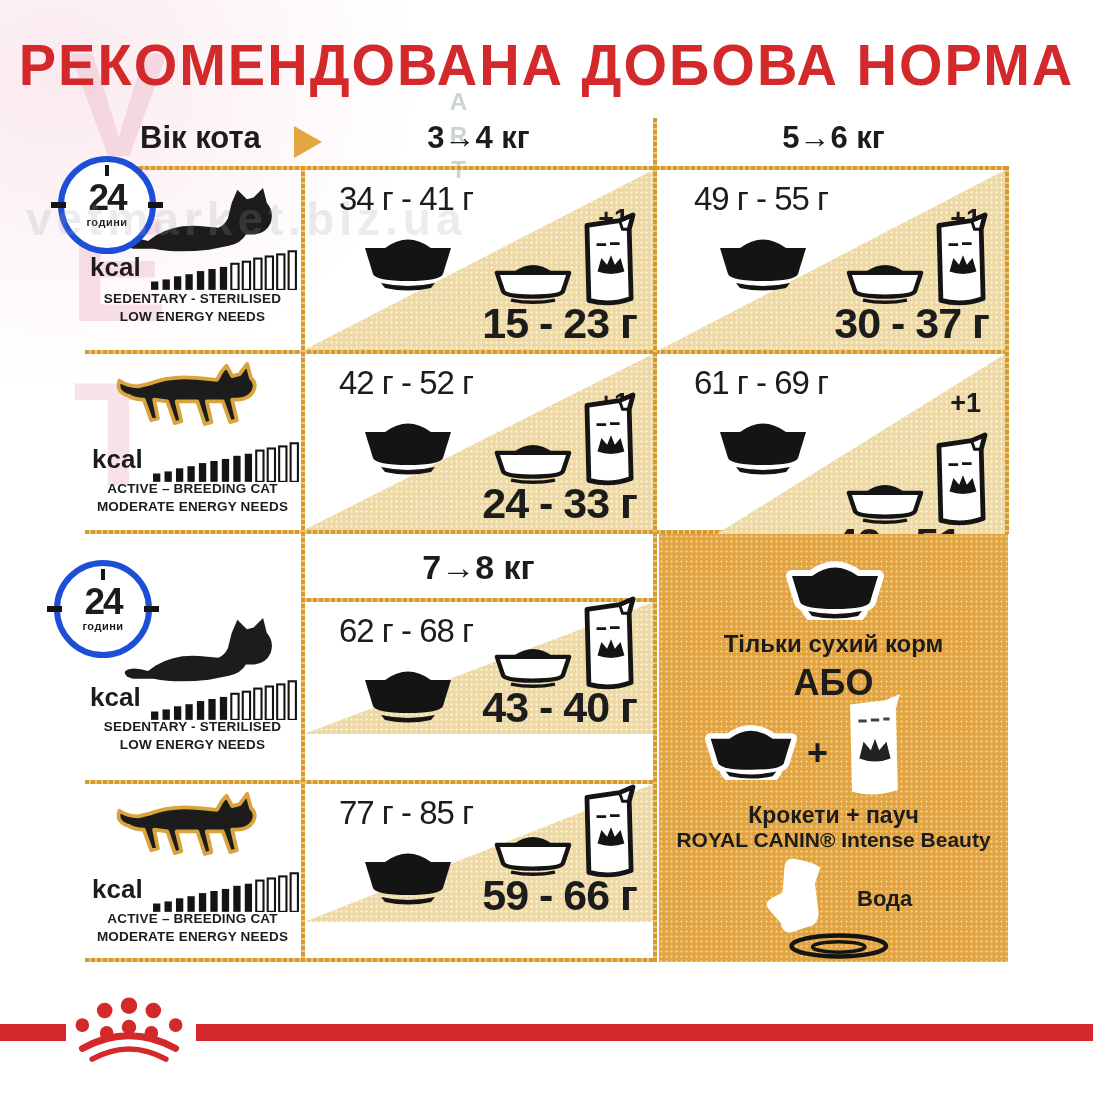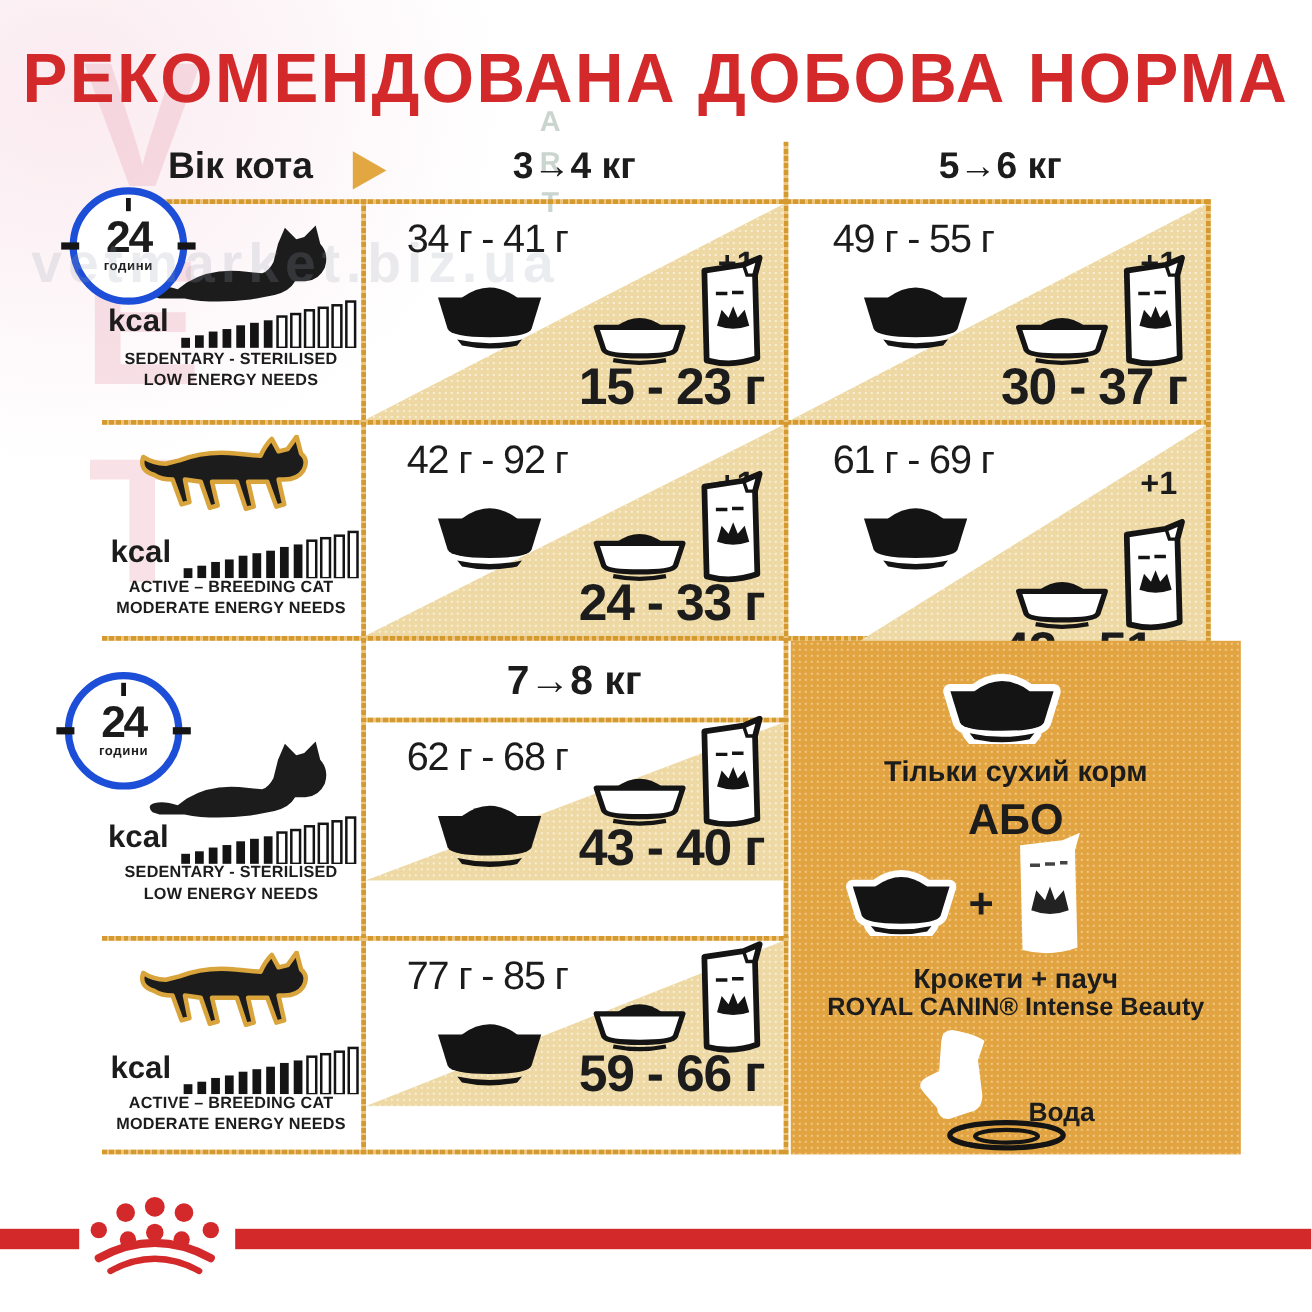--- a/index.html
+++ b/index.html
@@ -49,28 +49,28 @@
   .dry-amount{position:absolute;left:35px;top:10px;font-size:33px;font-weight:normal;letter-spacing:-1px;z-index:3;}
   .bowl-main{position:absolute;left:52px;top:58px;width:104px;height:64px;z-index:3;}
   .plus-one{position:absolute;right:24px;top:34px;font-size:27px;font-weight:bold;z-index:3;}
   .bowl-small{position:absolute;right:76px;bottom:44px;width:88px;height:54px;z-index:3;}
   .pouch{position:absolute;right:14px;bottom:42px;width:58px;height:96px;z-index:3;}
   .mix-amount{position:absolute;right:16px;bottom:2px;font-size:43px;font-weight:bold;letter-spacing:-1px;z-index:3;}
   .subhdr{left:304px;top:548px;width:349px;text-align:center;font-size:34px;font-weight:bold;z-index:3;}
   
   .panel{left:659px;top:534px;width:349px;height:428px;z-index:2;
          background-color:#e2a440;background-image:radial-gradient(rgba(255,245,215,0.45) 1px,transparent 1.3px);
-         background-size:5px 5px;padding-left:26px;}
+         background-size:5px 5px;}
   .p-text{position:absolute;left:0;width:100%;text-align:center;font-weight:bold;z-index:3;}
   .p-dry{top:96px;font-size:24px;}
   .p-or{top:128px;font-size:36px;}
   .p-plus{position:absolute;left:148px;top:198px;font-size:36px;font-weight:bold;z-index:3;}
   .p-mix1{top:268px;font-size:23px;}
   .p-mix2{top:294px;font-size:21px;}
-  .p-water{position:absolute;left:198px;top:352px;font-size:22px;font-weight:bold;z-index:3;margin-top:28px;}
+  .p-water{position:absolute;left:198px;top:352px;font-size:22px;font-weight:bold;z-index:3;}
   
   .stripe{top:1024px;height:17px;background:#d3292b;z-index:3;}
 </style>
 </head>
 <body>
 
 <svg width="0" height="0" style="position:absolute">
   <defs>
     <symbol id="bowl-filled" viewBox="0 0 100 64">
       <path d="M27 20 Q50 3 73 20 L73 24 L27 24 Z" fill="#141414"></path>
@@ -271,21 +271,21 @@
         <use href="#bowl-outline"></use>
       </svg>
     <svg class="pouch">
         <use href="#pouch-outline"></use>
       </svg>
     <div class="mix-amount">30 - 37 г</div>
   </div>
 
   <div class="cell" style="left:304px;top:354px;width:349px;height:176px;">
     <div class="tri"></div>
-    <div class="dry-amount">42 г - 92 г</div>
+    <div class="dry-amount">42 г - 52 г</div>
     <svg class="bowl-main">
         <use href="#bowl-filled"></use>
       </svg>
     <div class="plus-one">+1</div>
     <svg class="bowl-small">
         <use href="#bowl-outline"></use>
       </svg>
     <svg class="pouch">
         <use href="#pouch-outline"></use>
       </svg>

